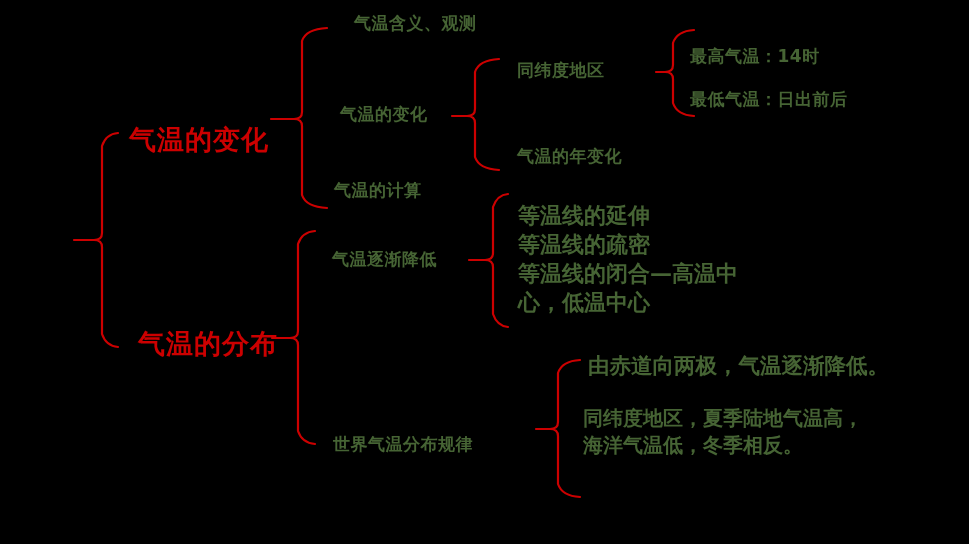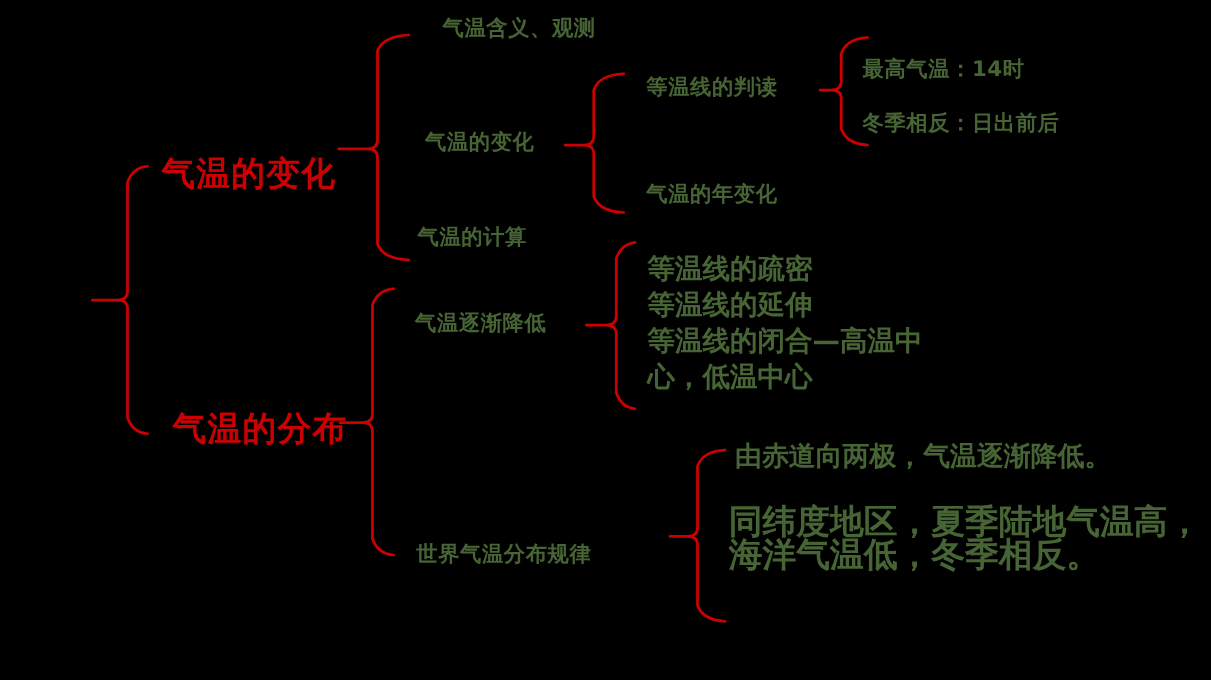--- a/index.html
+++ b/index.html
@@ -20,21 +20,21 @@
     line-height:32px; letter-spacing:1px;
   }
   .green-node {
     color:var(--green); font-size:17px; font-weight:600;
     line-height:28px; letter-spacing:0.5px;
   }
   .note-block { position:absolute; color:var(--green); font-weight:600; }
   .note-block .line { white-space:nowrap; }
   .note-lg  { font-size:22px;   line-height:29px; }
   .note-sm  { font-size:21.5px; line-height:28px; }
-  .note-sm2 { font-size:27px; line-height:26.5px; }
+  .note-sm2 { font-size:20px; line-height:26.5px; }
 </style>
 </head>
 <body>
 
 <div class="stage">
 
   <svg class="braces" viewBox="0 0 969 544">
     <path class="brace" d="M 118 133 Q 106 134 102 146 L 102 233 Q 102 240 94 240 L 74 240 M 94 240 Q 102 240 102 247 L 102 334 Q 106 346 118 347"></path>
     <path class="brace" d="M 327 28 Q 306 29 302 41 L 302 112 Q 302 119 294 119 L 271 119 M 294 119 Q 302 119 302 126 L 302 195 Q 306 207 327 208"></path>
     <path class="brace" d="M 499 59 Q 479 60 475 72 L 475 109 Q 475 116 467 116 L 452 116 M 467 116 Q 475 116 475 123 L 475 157 Q 479 169 499 170"></path>
@@ -43,37 +43,37 @@
     <path class="brace" d="M 508 194 Q 497 195 493 207 L 493 253 Q 493 260 485 260 L 469 260 M 485 260 Q 493 260 493 267 L 493 314 Q 497 326 508 327"></path>
     <path class="brace" d="M 580 360 Q 562 361 558 373 L 558 422 Q 558 429 550 429 L 536 429 M 550 429 Q 558 429 558 436 L 558 484 Q 562 496 580 497"></path>
   </svg>
 
   <div class="label red-node" style="left:129px; top:124px;">气温的变化</div>
 
   <div class="label green-node" style="left:354px; top:9px;">气温含义、观测</div>
 
   <div class="label green-node" style="left:340px; top:100px;">气温的变化</div>
 
-  <div class="label green-node" style="left:517px; top:56px;">等温线的判读</div>
+  <div class="label green-node" style="left:517px; top:56px;">同纬度地区</div>
 
   <div class="label green-node" style="left:690px; top:42px;text-align:center;">最高气温：14时</div>
 
-  <div class="label green-node" style="left:690px; top:85px;">冬季相反：日出前后</div>
+  <div class="label green-node" style="left:690px; top:85px;">最低气温：日出前后</div>
 
   <div class="label green-node" style="left:517px; top:142px;">气温的年变化</div>
 
   <div class="label green-node" style="left:334px; top:176px;text-align:center;">气温的计算</div>
 
   <div class="label red-node" style="left:138px; top:328px;">气温的分布</div>
 
   <div class="label green-node" style="left:332px; top:245px;">气温逐渐降低</div>
 
   <div class="note-block note-lg" style="left:518px; top:201px;">
+    <div class="line">等温线的延伸</div>
     <div class="line">等温线的疏密</div>
-    <div class="line">等温线的延伸</div>
     <div class="line">等温线的闭合—高温中</div>
     <div class="line">心，低温中心</div>
   </div>
 
   <div class="label green-node" style="left:333px; top:430px;">世界气温分布规律</div>
 
   <div class="note-block note-sm" style="left:588px; top:352px;">
     <div class="line">由赤道向两极，气温逐渐降低。</div>
   </div>
 

